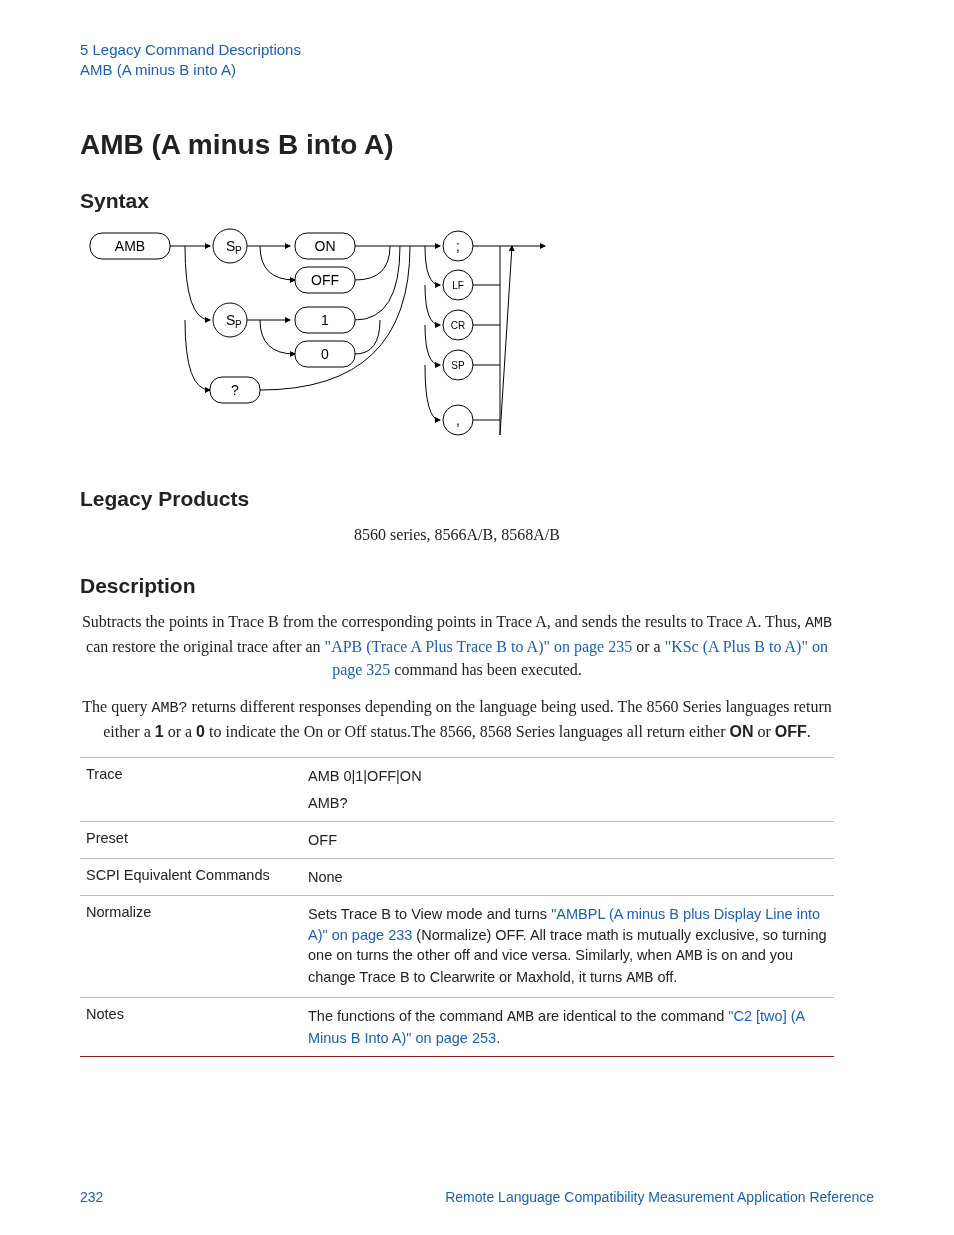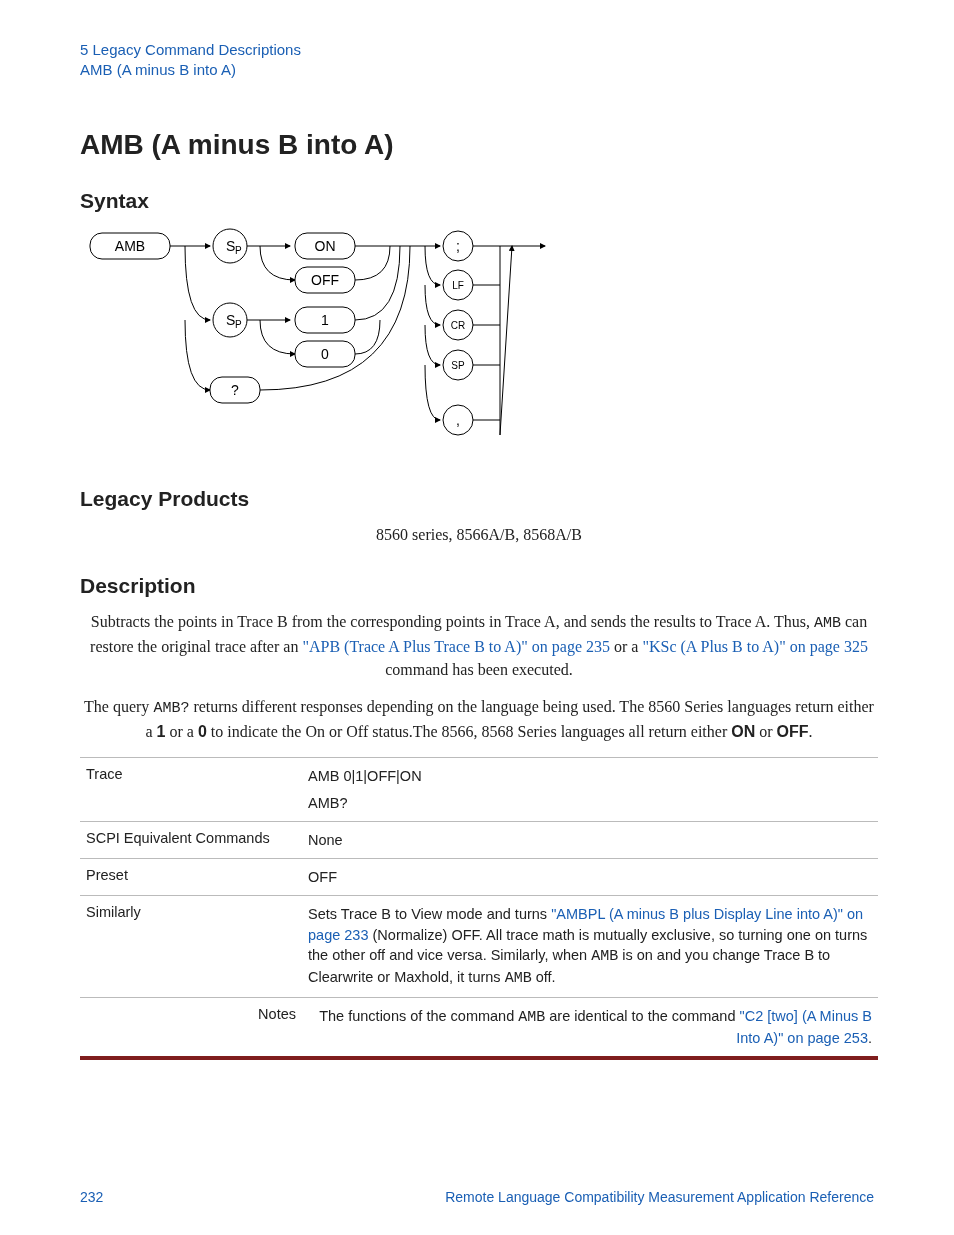--- a/index.html
+++ b/index.html
@@ -7,21 +7,21 @@
     padding: 0;
     background: #fff;
     font-family: Georgia, 'Times New Roman', serif;
     color: #222;
     width: 954px;
     height: 1235px;
     position: relative;
     box-sizing: border-box;
   }
   .page {
-    padding: 40px 76px 30px 80px;
+    padding: 40px 120px 30px 80px;
     box-sizing: border-box;
     height: 100%;
     position: relative;
   }
   .header {
     font-family: Arial, Helvetica, sans-serif;
     color: #1a5fb4;
     font-size: 15px;
     line-height: 1.3;
     margin-bottom: 50px;
@@ -68,22 +68,21 @@
     font-family: Arial, Helvetica, sans-serif;
     font-size: 14.5px;
     margin-top: 10px;
   }
   table.details td {
     vertical-align: top;
     padding: 8px 6px;
     border-top: 1px solid #bbb;
   }
   table.details tr.last td {
-    border-bottom: 4px solid #7f1d1d;
-    text-align: right;
+    border-bottom: 1px solid #7f1d1d;
   }
   table.details td.label {
     width: 210px;
   }
   table.details td.value {
     line-height: 1.4;
   }
   .footer {
     position: absolute;
     bottom: 30px;
@@ -204,29 +203,29 @@
   <table class="details">
     <tbody>
         <tr>
       <td class="label">Trace</td>
       <td class="value">
         <div>AMB 0|1|OFF|ON</div>
         <div style="margin-top:6px">AMB?</div>
       </td>
     </tr>
     <tr>
+      <td class="label">Preset</td>
+      <td class="value">OFF</td>
+    </tr>
+    <tr>
       <td class="label">SCPI Equivalent Commands</td>
       <td class="value">None</td>
     </tr>
     <tr>
-      <td class="label">Preset</td>
-      <td class="value">OFF</td>
-    </tr>
-    <tr>
-      <td class="label">Similarly</td>
+      <td class="label">Normalize</td>
       <td class="value">
         <span>Sets Trace B to View mode and turns </span><span class="link">"AMBPL (A minus B plus Display Line into A)" on </span><span class="link">page 233</span><span> (Normalize) OFF. All trace math is mutually exclusive, so turning one on turns the other off and vice versa. Similarly, when </span><span class="mono">AMB</span><span> is on and you change Trace B to Clearwrite or Maxhold, it turns </span><span class="mono">AMB</span><span> off.</span>
       </td>
     </tr>
     <tr class="last">
       <td class="label">Notes</td>
       <td class="value">
         <span>The functions of the command </span><span class="mono">AMB</span><span> are identical to the command </span><span class="link">"C2 [two] (A Minus B </span><span class="link">Into A)" on page 253</span><span>.</span>
       </td>
     </tr>

